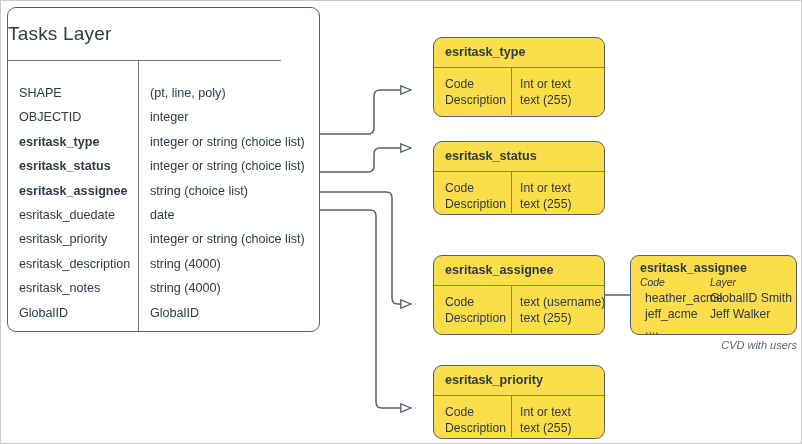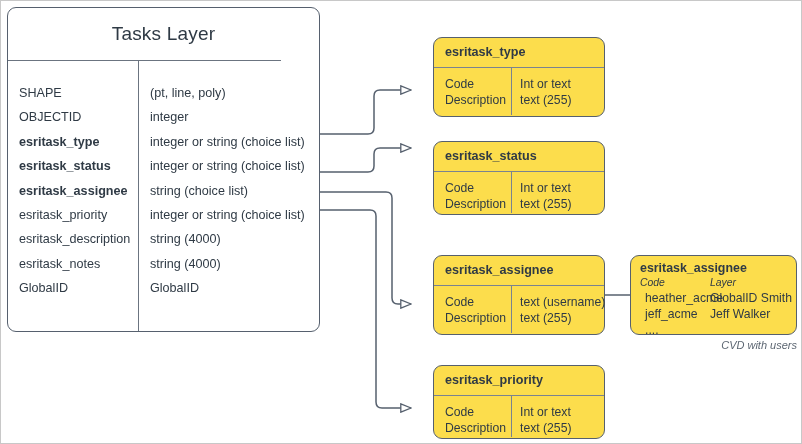--- a/index.html
+++ b/index.html
@@ -42,21 +42,20 @@
     width: 313px;
     height: 325px;
   }
   #tasks-title {
     position: absolute;
     left: 0;
     top: 0;
     width: 100%;
     height: 52px;
     line-height: 52px;
-    text-align: center;
     font-size: 19px;
     color: #2f3a45;
     letter-spacing: .2px;
   }
   #tasks-header-rule {
     position: absolute;
     left: 0;
     top: 52px;
     width: 273px;
     height: 0;
@@ -240,20 +239,24 @@
       <div class="field-row bold">
         <span class="field-name">esritask_status</span>
         <span class="field-type">integer or string (choice list)</span>
       </div>
 
       <div class="field-row bold">
         <span class="field-name">esritask_assignee</span>
         <span class="field-type">string (choice list)</span>
       </div>
 
+      <div class="field-row">
+        <span class="field-name">esritask_duedate</span>
+        <span class="field-type">date</span>
+      </div>
 
       <div class="field-row">
         <span class="field-name">esritask_priority</span>
         <span class="field-type">integer or string (choice list)</span>
       </div>
 
       <div class="field-row">
         <span class="field-name">esritask_description</span>
         <span class="field-type">string (4000)</span>
       </div>

